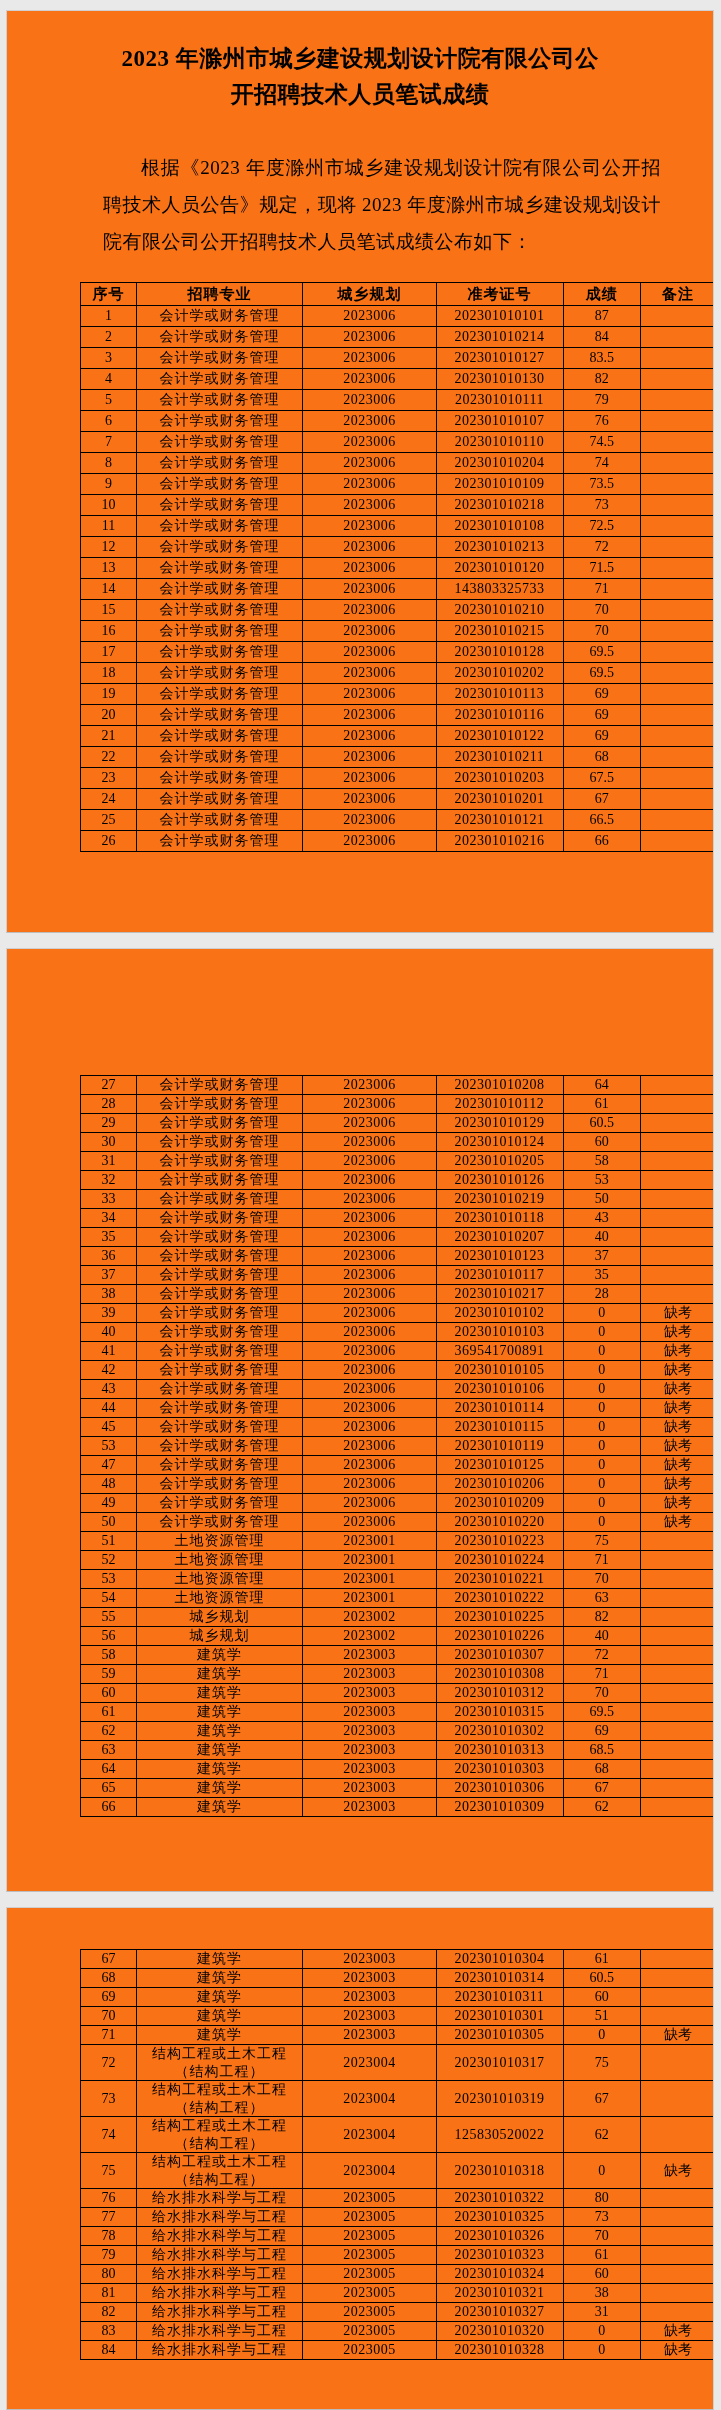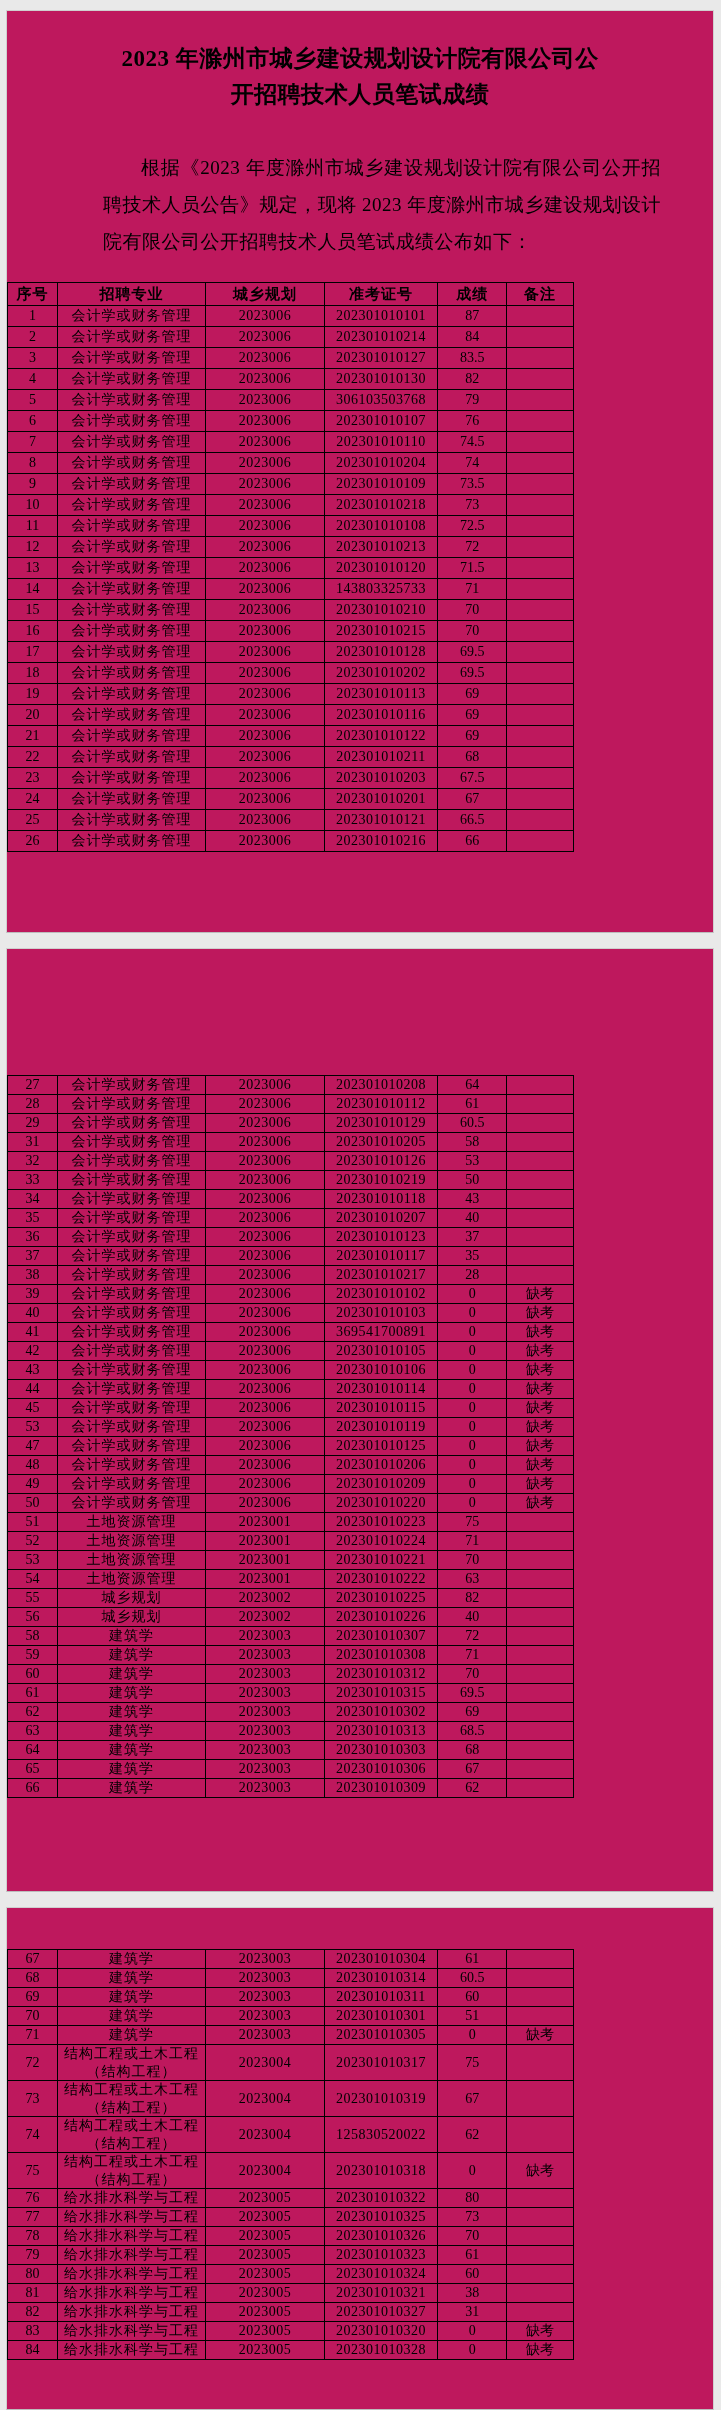--- a/index.html
+++ b/index.html
@@ -4,21 +4,21 @@
 <style>
   * { margin:0; padding:0; box-sizing:border-box; }
   html, body { width:721px; }
   body {
     background:#e9e9e9;
     color:#000;
     font-family:"Liberation Serif","DejaVu Serif",serif;
   }
   .doc-canvas { width:721px; height:2410px; overflow:hidden; position:relative; }
   .page {
-    background:#be185d;
+    background:#f97316;
     width:708px;
     margin-left:6px;
     border:1px solid #cfcfcf;
     border-bottom-color:#bdbdbd;
     overflow:hidden;
   }
   .page-1 { height:923px; margin-top:10px; }
   .page-2 { height:944px; margin-top:15px; }
   .page-3 { height:503px; margin-top:15px; }
 
@@ -37,21 +37,22 @@
     font-size:19px;
     line-height:37px;
     text-indent:2em;
     text-align:justify;
     letter-spacing:0.5px;
   }
 
   table.score-table {
     border-collapse:collapse;
     table-layout:fixed;
-    width:567px;
+    width:636px;
+    margin-left:73px;
   }
   .page-1 table.score-table { margin-top:22px; }
   .page-2 table.score-table { margin-top:126px; }
   .page-3 table.score-table { margin-top:41px; }
 
   .score-table th, .score-table td {
     border:1px solid #000;
     text-align:center;
     vertical-align:middle;
     padding:0 1px;
@@ -135,21 +136,21 @@
             <td class="cell-major">会计学或财务管理</td>
             <td class="cell-code">2023006</td>
             <td class="cell-ticket">202301010130</td>
             <td class="cell-score">82</td>
             <td class="cell-note"></td>
           </tr>
           <tr>
             <td class="cell-no">5</td>
             <td class="cell-major">会计学或财务管理</td>
             <td class="cell-code">2023006</td>
-            <td class="cell-ticket">306103503768</td>
+            <td class="cell-ticket">202301010111</td>
             <td class="cell-score">79</td>
             <td class="cell-note"></td>
           </tr>
           <tr>
             <td class="cell-no">6</td>
             <td class="cell-major">会计学或财务管理</td>
             <td class="cell-code">2023006</td>
             <td class="cell-ticket">202301010107</td>
             <td class="cell-score">76</td>
             <td class="cell-note"></td>
@@ -347,20 +348,28 @@
           </tr>
           <tr>
             <td class="cell-no">29</td>
             <td class="cell-major">会计学或财务管理</td>
             <td class="cell-code">2023006</td>
             <td class="cell-ticket">202301010129</td>
             <td class="cell-score">60.5</td>
             <td class="cell-note"></td>
           </tr>
           <tr>
+            <td class="cell-no">30</td>
+            <td class="cell-major">会计学或财务管理</td>
+            <td class="cell-code">2023006</td>
+            <td class="cell-ticket">202301010124</td>
+            <td class="cell-score">60</td>
+            <td class="cell-note"></td>
+          </tr>
+          <tr>
             <td class="cell-no">31</td>
             <td class="cell-major">会计学或财务管理</td>
             <td class="cell-code">2023006</td>
             <td class="cell-ticket">202301010205</td>
             <td class="cell-score">58</td>
             <td class="cell-note"></td>
           </tr>
           <tr>
             <td class="cell-no">32</td>
             <td class="cell-major">会计学或财务管理</td>

